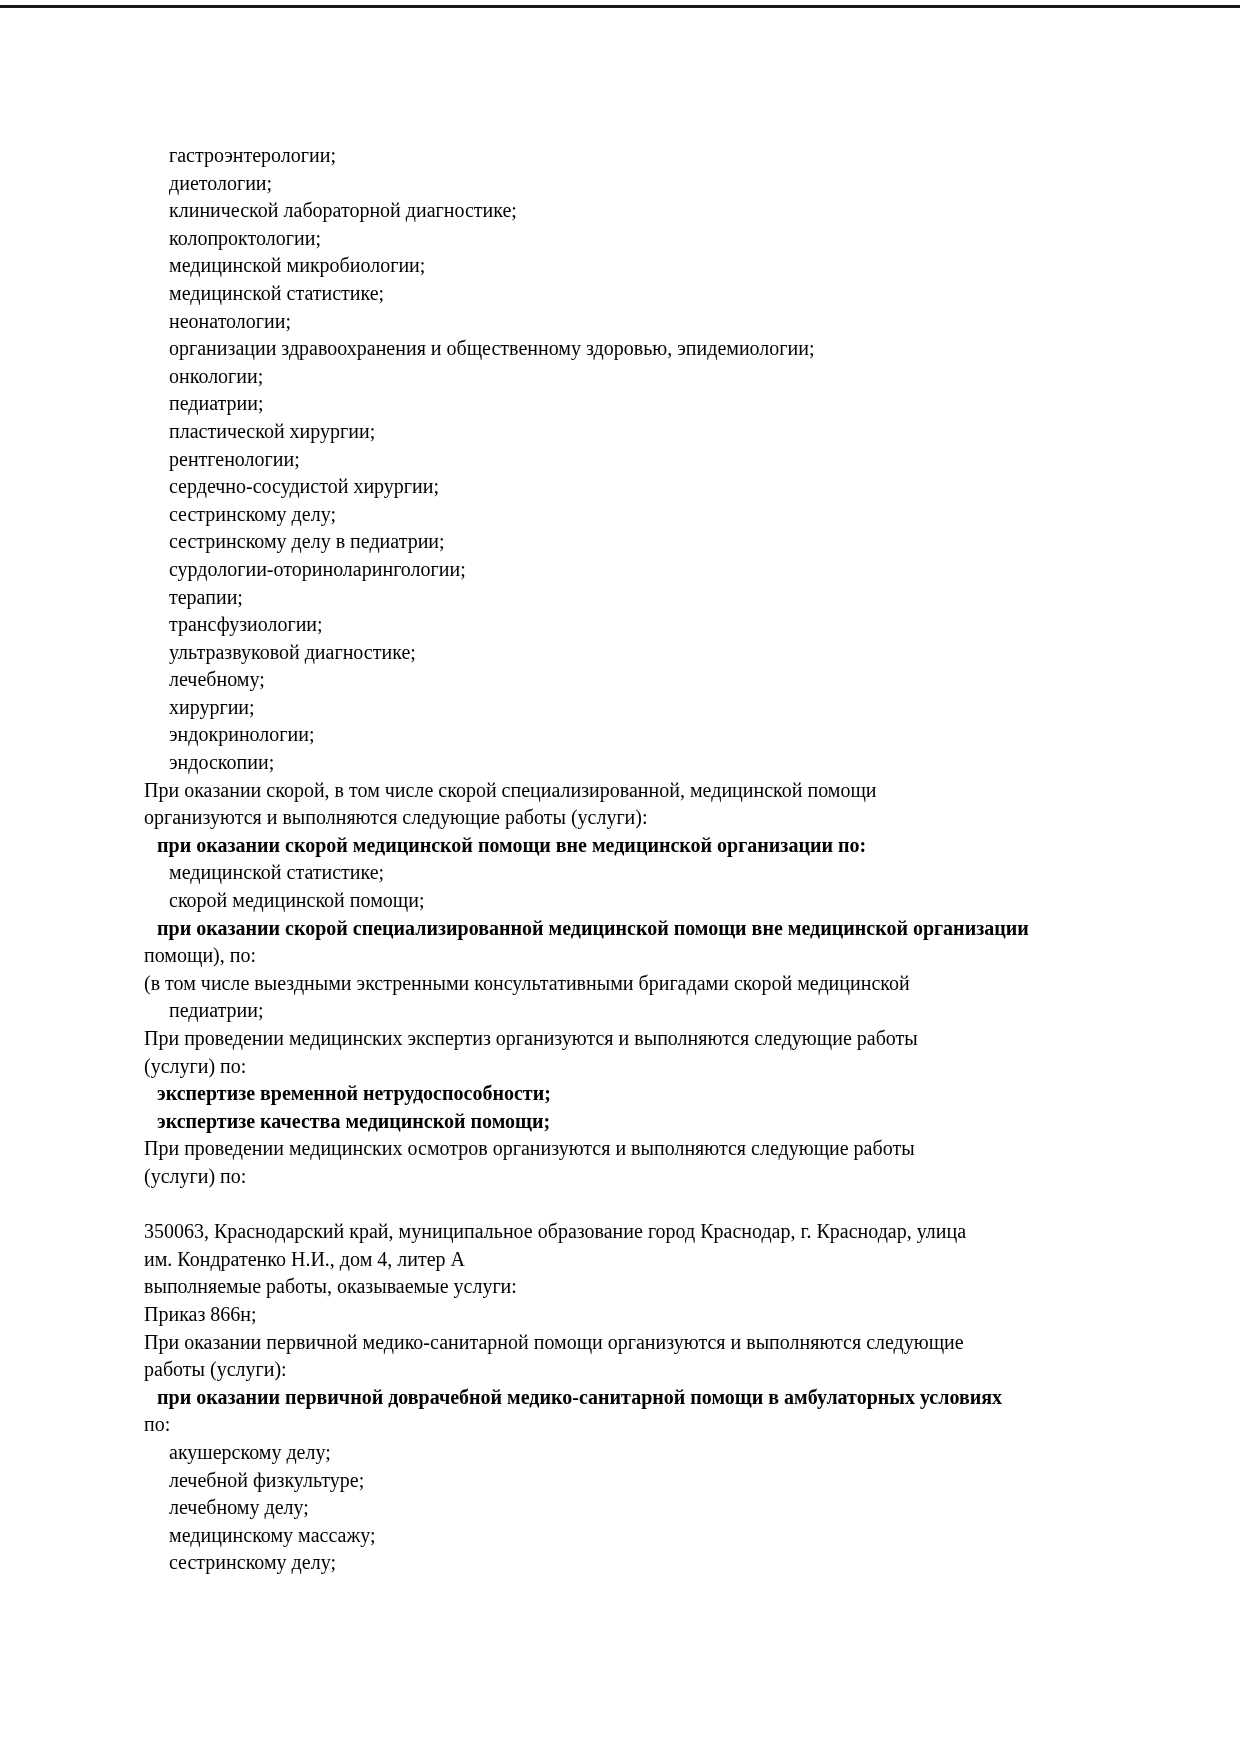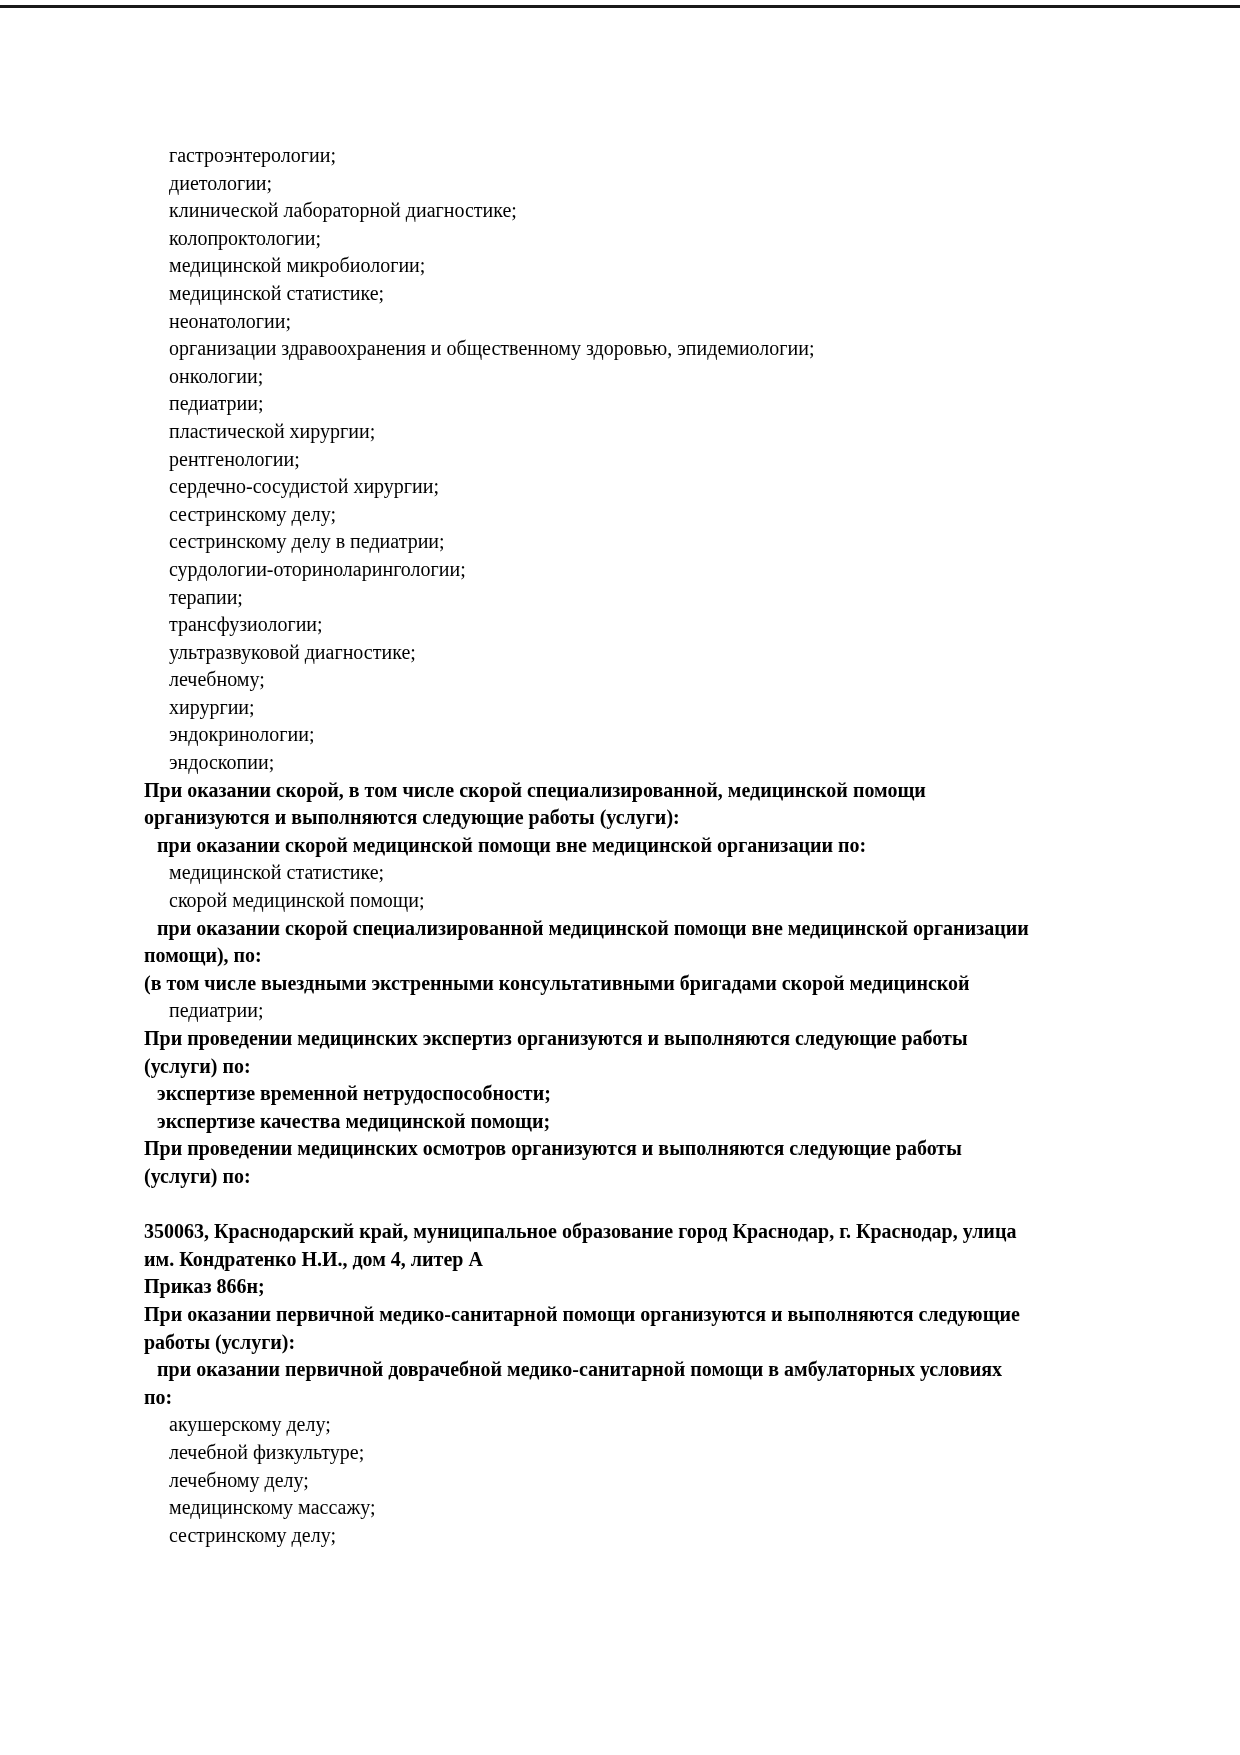--- a/index.html
+++ b/index.html
@@ -27,21 +27,21 @@
     top: 96px;
     left: 144px;
     width: 1050px;
     font-size: 20px;
     line-height: 27.6px;
     margin-top: 46px;
   }
   .line {
     white-space: nowrap;
   }
-  .indent-0 { padding-left: 0; font-weight: bold; }
+  .indent-0 { padding-left: 0; }
   .indent-1 { padding-left: 13px; font-weight: bold; }
   .indent-2 { padding-left: 25px; }
   .blank { min-height: 27.6px; }
 </style>
 </head>
 <body>
 
 <div class="top-rule" style="background: rgb(25, 25, 25);"></div>
 
 <div class="page">
@@ -80,20 +80,21 @@
       <div class="line indent-2">педиатрии;</div>
       <div class="line indent-0">При проведении медицинских экспертиз организуются и выполняются следующие работы</div>
       <div class="line indent-0">(услуги) по:</div>
       <div class="line indent-1">экспертизе временной нетрудоспособности;</div>
       <div class="line indent-1">экспертизе качества медицинской помощи;</div>
       <div class="line indent-0">При проведении медицинских осмотров организуются и выполняются следующие работы</div>
       <div class="line indent-0">(услуги) по:</div>
       <div class="line indent-0 blank">&nbsp;</div>
       <div class="line indent-0">350063, Краснодарский край, муниципальное образование город Краснодар, г. Краснодар, улица</div>
       <div class="line indent-0">им. Кондратенко Н.И., дом 4, литер А</div>
+      <div class="line indent-0">выполняемые работы, оказываемые услуги:</div>
       <div class="line indent-0">Приказ 866н;</div>
       <div class="line indent-0">При оказании первичной медико-санитарной помощи организуются и выполняются следующие</div>
       <div class="line indent-0">работы (услуги):</div>
       <div class="line indent-1">при оказании первичной доврачебной медико-санитарной помощи в амбулаторных условиях</div>
       <div class="line indent-0">по:</div>
       <div class="line indent-2">акушерскому делу;</div>
       <div class="line indent-2">лечебной физкультуре;</div>
       <div class="line indent-2">лечебному делу;</div>
       <div class="line indent-2">медицинскому массажу;</div>
       <div class="line indent-2">сестринскому делу;</div>

